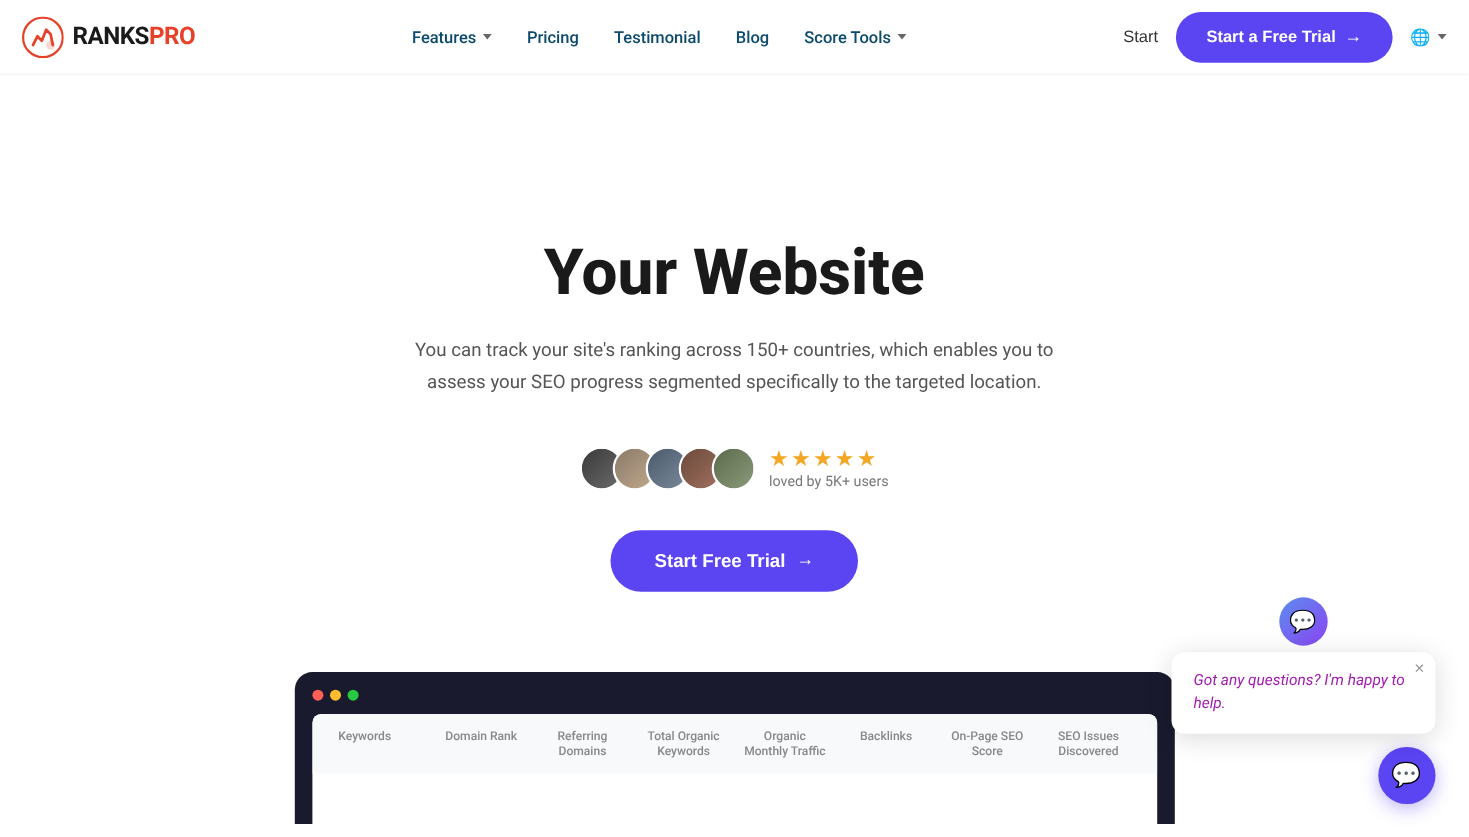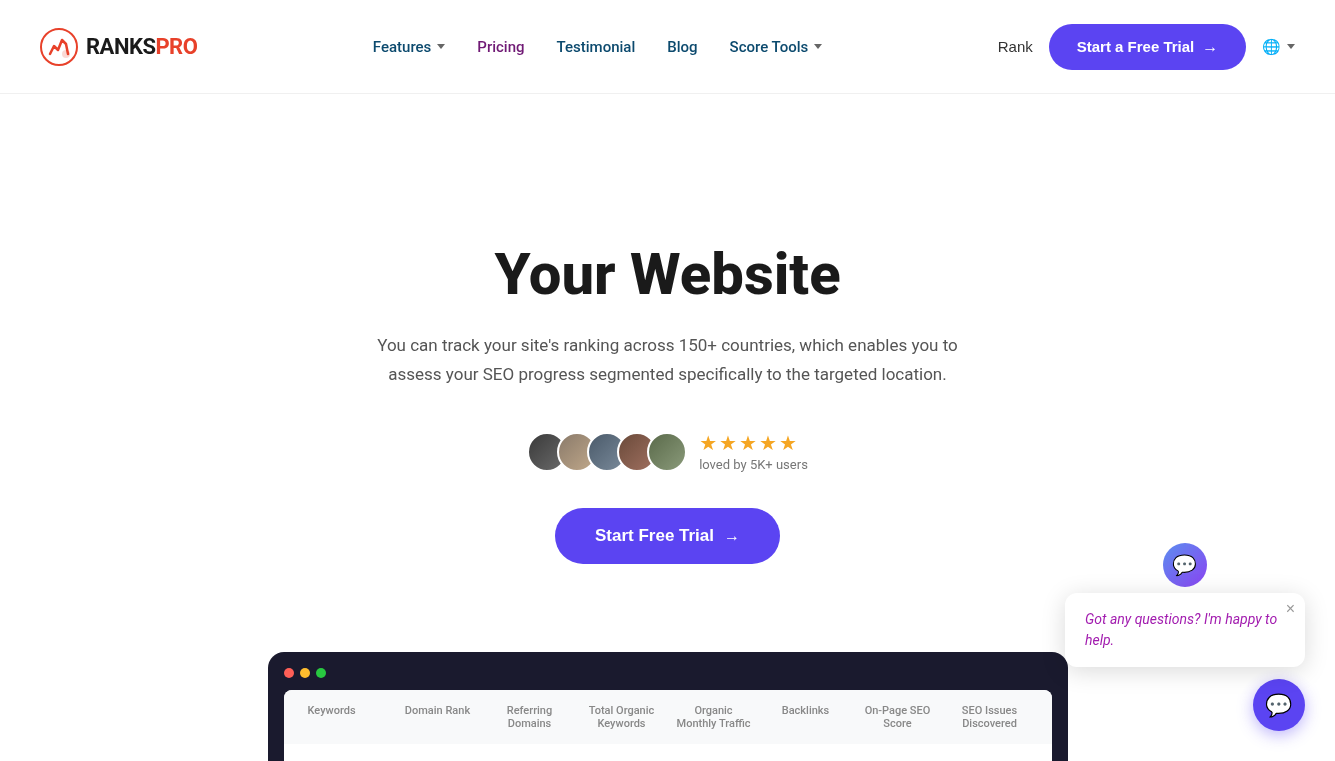--- a/index.html
+++ b/index.html
@@ -3,22 +3,22 @@
   <meta charset="utf-8">
   <style>
     * { margin: 0; padding: 0; box-sizing: border-box; }
     body { font-family: -apple-system, BlinkMacSystemFont, 'Segoe UI', Roboto, sans-serif; background: #fff; color: #1a1a1a; overflow-x: hidden; }
 
     
     .navbar {
       display: flex;
       align-items: center;
       justify-content: space-between;
-      padding: 0 40px;
-      height: 94px;
+      padding: 0 20px;
+      height: 68px;
       background: #fff;
       border-bottom: 1px solid #f0f0f0;
       position: sticky;
       top: 0;
       z-index: 100;
     }
     .logo-wrap {
       display: flex;
       align-items: center;
       gap: 8px;
@@ -44,21 +44,21 @@
     }
     .nav-links li a {
       text-decoration: none;
       color: #0c4a6e;
       font-size: 15px;
       font-weight: 500;
       display: flex;
       align-items: center;
       gap: 4px;
     }
-    .nav-links li a.active { color: #701a75; }
+    .nav-links li a.active { color: #0c4a6e; }
     .chevron-down {
       display: inline-block;
       width: 0;
       height: 0;
       border-left: 4px solid transparent;
       border-right: 4px solid transparent;
       border-top: 5px solid #666;
       margin-left: 2px;
     }
 
@@ -183,21 +183,21 @@
       color: #fff;
       border: none;
       border-radius: 50px;
       padding: 18px 40px;
       font-size: 17px;
       font-weight: 600;
       cursor: pointer;
       display: inline-flex;
       align-items: center;
       gap: 10px;
-      margin-bottom: 48px;
+      margin-bottom: 33px;
     }
 
     
     .preview-wrap {
       max-width: 840px;
       margin: 0 auto;
       padding: 0 20px;
     }
     .preview-container {
       background: #1a1a2e;
@@ -350,21 +350,21 @@
     </li>
     <li>
       <a href="#">
         <span>Score Tools</span>
         <span class="chevron-down"></span>
       </a>
     </li>
   </ul>
 
   <div class="nav-right">
-    <button class="btn-login">Rank</button>
+    <button class="btn-login">Start</button>
     <button class="btn-trial">
       <span>Start a Free Trial</span>
       <span class="arrow-right">→</span>
     </button>
     <button class="globe-btn">
       <span>🌐</span>
       <span class="chevron-down"></span>
     </button>
   </div>
 </nav>

